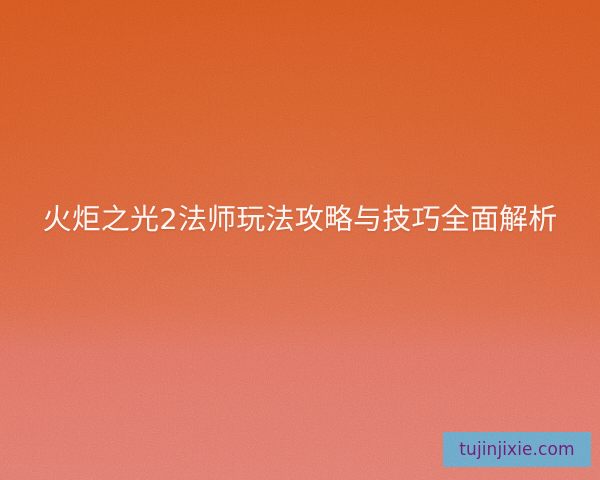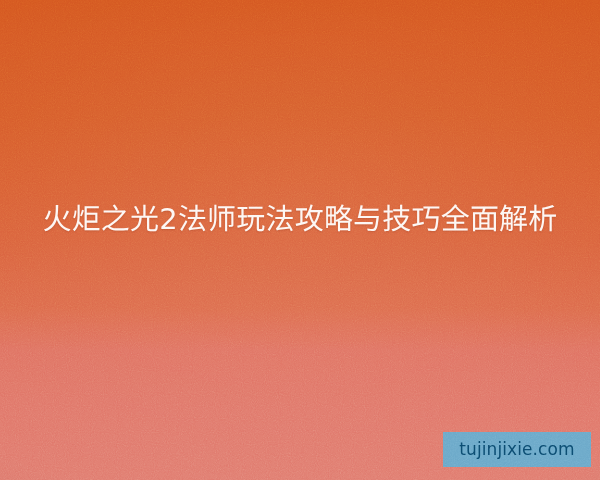--- a/index.html
+++ b/index.html
@@ -82,21 +82,21 @@
     left: 443px;
     top: 432px;
     width: 148px;
     height: 35px;
     background: #6ba8c9;
     display: flex;
     align-items: center;
     justify-content: center;
   }
   #watermark-text {
-    color: #0c4a6e;
+    color: #701a75;
     font-size: 17px;
     line-height: 1;
     letter-spacing: 0.1px;
     font-weight: 400;
     font-family: "DejaVu Sans", "Liberation Sans", sans-serif;
   }
   #watermark-noise {
     position: absolute;
     inset: 0;
     opacity: 0.22;

